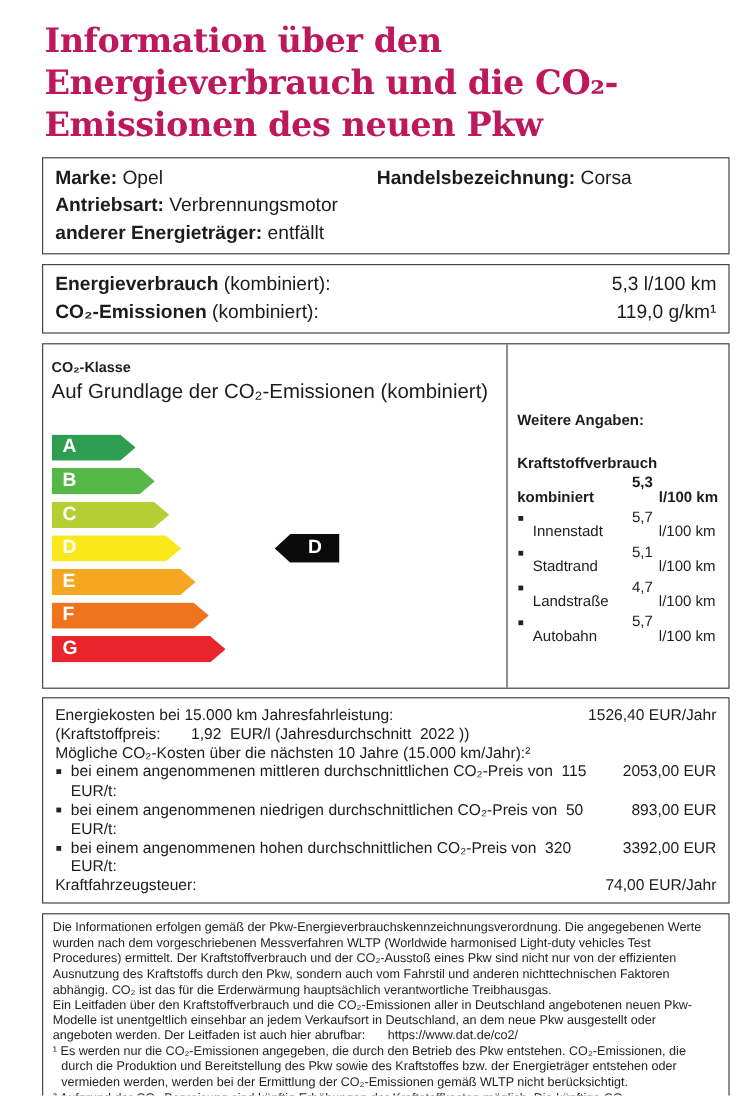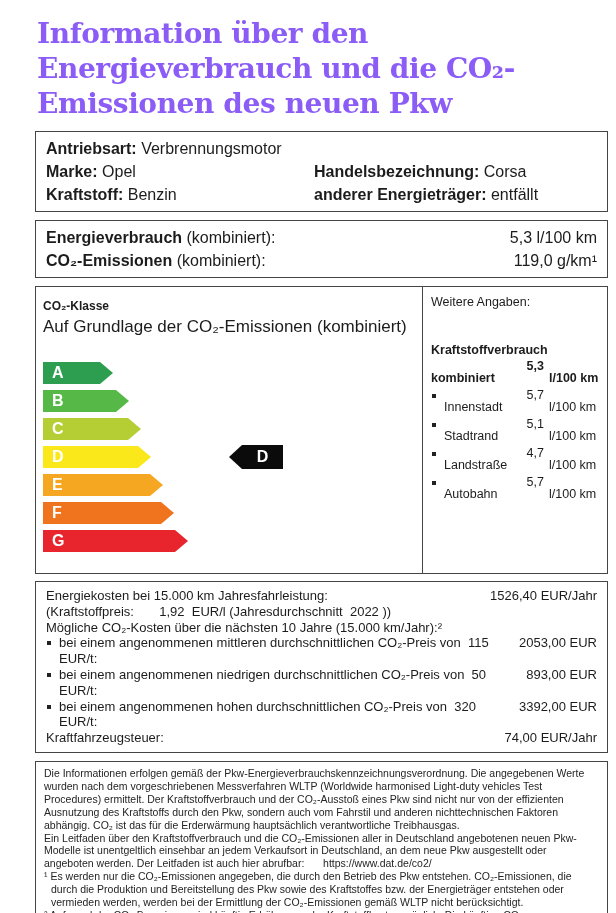--- a/index.html
+++ b/index.html
@@ -9,21 +9,21 @@
     font-family:"Liberation Sans","DejaVu Sans",sans-serif;
     color:#1c1c1c; position:relative;
   }
   .page { padding:8px 8px 0 35px; }
   .pre { white-space:pre-wrap; }
 
   
   .title {
     font-family:"DejaVu Serif","Liberation Serif",serif;
     font-weight:bold; font-size:28px; line-height:35px;
-    letter-spacing:-0.4px; color:#8b5cf6; margin:8px 0 10px 2px;
+    letter-spacing:-0.4px; color:#be185d; margin:8px 0 10px 2px;
   }
 
   .box { border:1.5px solid #454545; width:573px; background:#fff; }
 
   
   .vehicle-box { margin-top:2px; padding:5px 10px; font-size:16px; line-height:23px; }
   .v-row { display:grid; grid-template-columns:268px 1fr; }
   b { font-weight:bold; }
 
   
@@ -42,22 +42,22 @@
   }
   .scale-arrow span { font-weight:bold; font-size:16px; line-height:22px; padding-left:9px; }
   .rating-marker {
     position:absolute; left:186px; width:54px; height:24px; background:#0b0b0b;
     clip-path:polygon(13px 0, 100% 0, 100% 100%, 13px 100%, 0 50%);
     text-align:center; padding-left:13px;
   }
   .rating-marker span { color:#fff; font-weight:bold; font-size:16px; line-height:24px; }
 
   .co2-right { border-left:1.5px solid #454545; padding:7px 7px 0 8px; font-size:12.5px; line-height:16px; }
-  .wa-heading { font-weight:normal; }
-  .wa-fuel-heading { font-weight:bold; margin-top:32px; }
+  .wa-heading { font-weight:bold;margin-top:48px; }
+  .wa-fuel-heading { font-weight:bold; margin-top:20px; }
   .wa-row { display:flex; line-height:17px; }
   .wa-bullet { width:13px; position:relative; }
   .wa-bullet i { position:absolute; left:1px; top:7px; width:4px; height:4px; background:#222; }
   .wa-label { flex:1;margin-top:12px; }
   .wa-value { width:26px; text-align:right; }
   .wa-unit { width:56px; padding-left:5px;margin-top:12px; }
   .wa-bold { font-weight:bold; }
 
   
   .costs-box { margin-top:7px; padding:6px 10px; font-size:13px; line-height:15.8px; }
@@ -75,29 +75,28 @@
 </style>
 </head>
 <body>
 
 <div class="page">
 
   <div class="title">Information über den Energieverbrauch und die CO₂-Emissionen des neuen Pkw</div>
 
   <div class="box vehicle-box">
     <div class="v-row">
+      <div><b>Marke:</b> <span>Opel</span></div>
+      <div><b>Handelsbezeichnung:</b> <span>Corsa</span></div>
+    </div>
+    <div class="v-row">
       <div><b>Antriebsart:</b> <span>Verbrennungsmotor</span></div>
       <div></div>
     </div>
     <div class="v-row">
-      <div><b>Marke:</b> <span>Opel</span></div>
-      <div><b>Handelsbezeichnung:</b> <span>Corsa</span></div>
-    </div>
-    <div class="v-row">
-      <div><b>Kraftstoff:</b> <span>Benzin</span></div>
       <div><b>anderer Energieträger:</b> <span>entfällt</span></div>
     </div>
   </div>
 
   <div class="box consumption-box">
     <div class="c-row">
       <span><b>Energieverbrauch</b><span> (kombiniert):</span></span>
       <span>5,3 l/100 km</span>
     </div>
     <div class="c-row">

